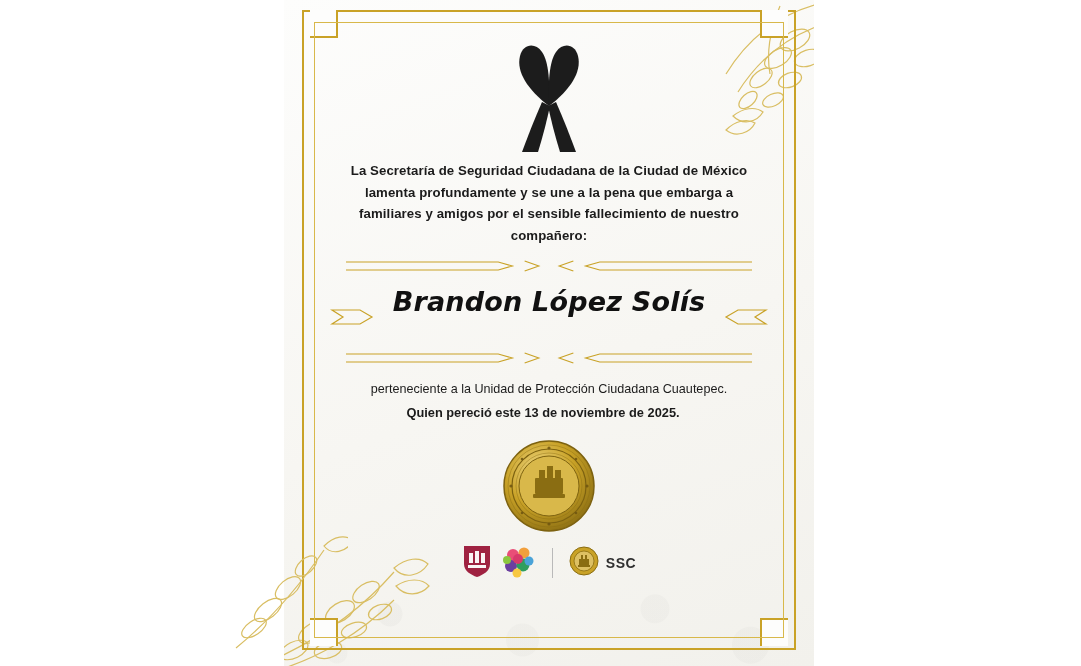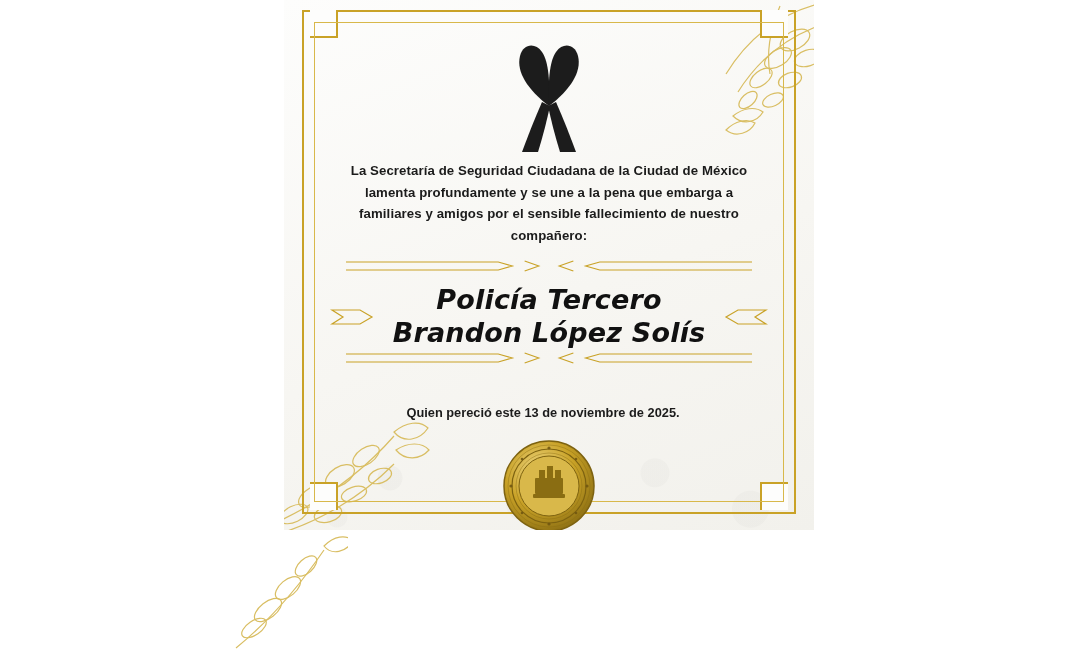--- a/index.html
+++ b/index.html
@@ -20,21 +20,21 @@
     height: 666px;
     background: #ffffff;
   }
 
   
   .card {
     position: absolute;
     left: 284px;
     top: 0;
     width: 530px;
-    height: 530px;
+    height: 666px;
     background: linear-gradient(160deg, #fdfdfc 0%, #f7f6f2 55%, #f2f1ec 100%);
     overflow: hidden;
   }
 
   
   .watermark {
     position: absolute;
     left: 0;
     bottom: 0;
     width: 530px;
@@ -319,21 +319,20 @@
           <g fill="none" stroke="#c9a227" stroke-width="1.1">
             <path d="M0 4 H150 L164 8 L150 12 H0"></path>
             <path d="M400 4 H250 L236 8 L250 12 H400"></path>
             <path d="M176 3 L190 8 L176 13"></path>
             <path d="M224 3 L210 8 L224 13"></path>
           </g>
         </svg>
       </div>
 
       <div class="name-block">
-        <div class="rank">Policía Tercero</div>
         <div class="person">Brandon López Solís</div>
       </div>
 
       <div class="side-arrow left">
         <svg width="46" height="22" viewBox="0 0 46 22">
           <g fill="none" stroke="#c9a227" stroke-width="1.2">
             <path d="M2 4 H30 L42 11 L30 18 H2 L13 11 Z"></path>
           </g>
         </svg>
       </div>
@@ -349,20 +348,21 @@
         <svg viewBox="0 0 400 16" preserveAspectRatio="none">
           <g fill="none" stroke="#c9a227" stroke-width="1.1">
             <path d="M0 4 H150 L164 8 L150 12 H0"></path>
             <path d="M400 4 H250 L236 8 L250 12 H400"></path>
             <path d="M176 3 L190 8 L176 13"></path>
             <path d="M224 3 L210 8 L224 13"></path>
           </g>
         </svg>
       </div>
 
+      <div class="unit-line">perteneciente a la Unidad de Protección Ciudadana Cuautepec.</div>
       <div class="date-line">Quien pereció este 13 de noviembre de 2025.</div>
 
       <div class="seal">
         <svg width="96" height="96" viewBox="0 0 96 96">
           <defs>
             <radialGradient id="goldg" cx="40%" cy="35%" r="70%">
               <stop offset="0%" stop-color="#f3dd8e"></stop>
               <stop offset="55%" stop-color="#c9a227"></stop>
               <stop offset="100%" stop-color="#8a6d12"></stop>
             </radialGradient>

